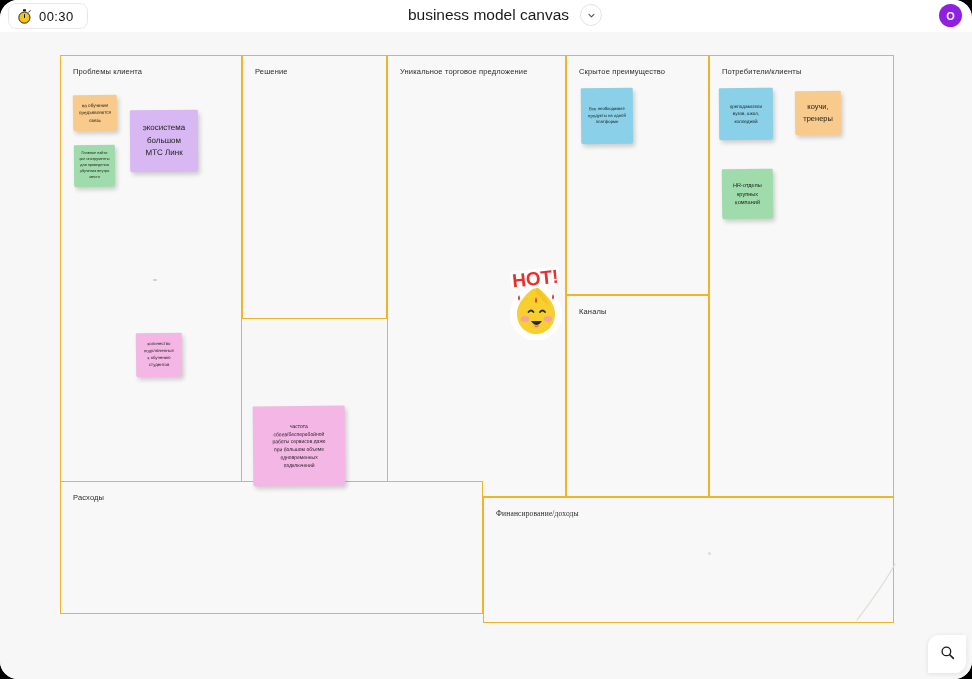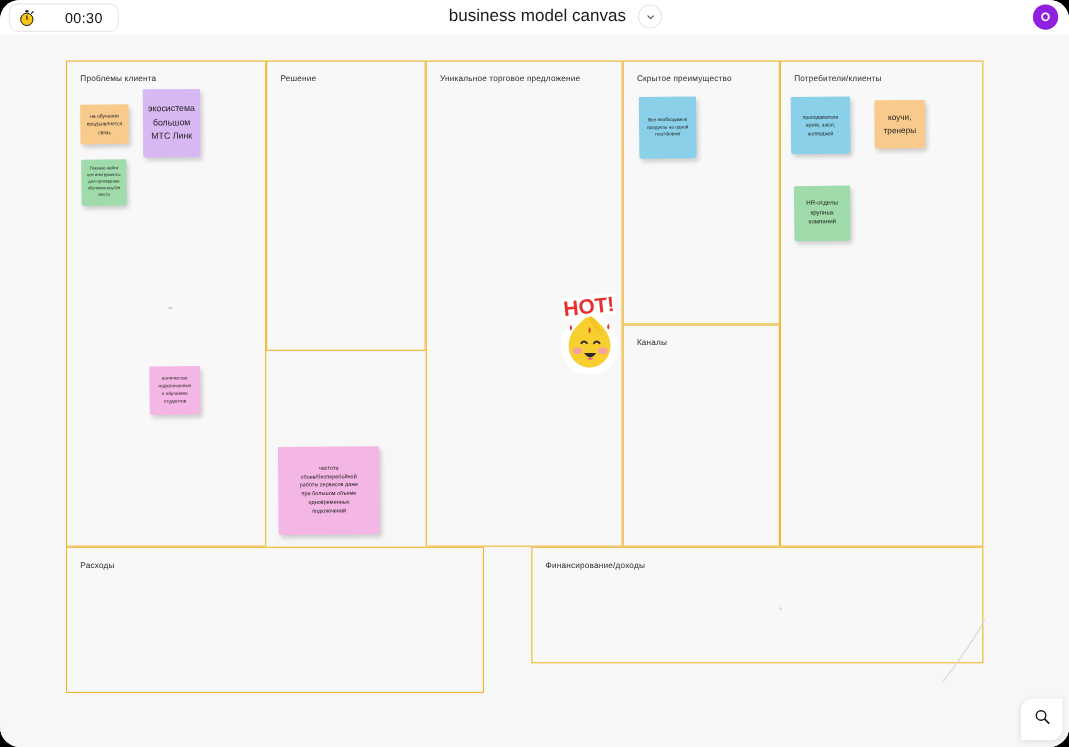--- a/index.html
+++ b/index.html
@@ -47,21 +47,20 @@
   .timer-icon {
     width: 15px; height: 15px;
     position: relative;
     display: block;
   }
   .timer-text {
     font-size: 13px;
     letter-spacing: 0.4px;
     color: #111;
     font-family: "Liberation Sans", sans-serif;
-    margin-left: 20px;
   }
   .doc-title-wrap {
     position: absolute;
     left: 50%;
     top: 4px;
     transform: translateX(-50%);
     display: flex;
     align-items: center;
     gap: 11px;
   }
@@ -225,45 +224,45 @@
 
       <div class="cell" style="left:649px; top:0px;   width:185px; height:442px;">
         <span class="cell-title">Потребители/клиенты</span>
       </div>
 
 
       <div class="cell" style="left:506px; top:240px; width:143px; height:202px;">
         <span class="cell-title">Каналы</span>
       </div>
 
-      <div class="cell" style="left:0px;   top:442px; width:380px; height:133px;text-decoration:underline;">
+      <div class="cell" style="left:0px;   top:426px; width:423px; height:133px;text-decoration:underline;">
         <span class="cell-title">Расходы</span>
       </div>
 
-      <div class="cell" style="left:423px; top:442px; width:411px; height:106px;">
+      <div class="cell" style="left:423px; top:442px; width:411px; height:126px;font-family:Liberation Serif, serif;">
         <span class="cell-title">Финансирование/доходы</span>
       </div>
 
       <div class="note" style="left:13px; top:40px; width:44px; height:36px; background:#f8cb8c; font-size:4.6px; transform:rotate(-0.8deg);">
         <span class="note-line">на обучении</span>
         <span class="note-line">предъявляется</span>
         <span class="note-line">связь</span>
       </div>
 
       <div class="note" style="left:14px; top:90px; width:41px; height:42px; background:#9fdbab; font-size:3.8px; transform:rotate(-0.5deg);">
         <span class="note-line">Главное найти</span>
         <span class="note-line">все инструменты</span>
         <span class="note-line">для проведения</span>
         <span class="note-line">обучения внутри</span>
         <span class="note-line">места</span>
       </div>
 
       <div class="note" style="left:13px; top:36px; width:0; height:0; background:transparent; box-shadow:none;"></div>
 
-      <div class="note" style="left:70px; top:26px; width:52px; height:62px; background:#d7b8f2; font-size:8px; transform:rotate(-0.4deg);">
+      <div class="note" style="left:70px; top:55px; width:68px; height:62px; background:#d7b8f2; font-size:8px; transform:rotate(-0.4deg);">
         <span class="note-line">экосистема</span>
         <span class="note-line">большом</span>
         <span class="note-line">МТС Линк</span>
       </div>
 
       <div class="note" style="left:521px; top:33px; width:52px; height:56px; background:#89d0e8; font-size:4.3px; transform:rotate(-0.6deg);">
         <span class="note-line">Все необходимые</span>
         <span class="note-line">продукты на одной</span>
         <span class="note-line">платформе</span>
       </div>

